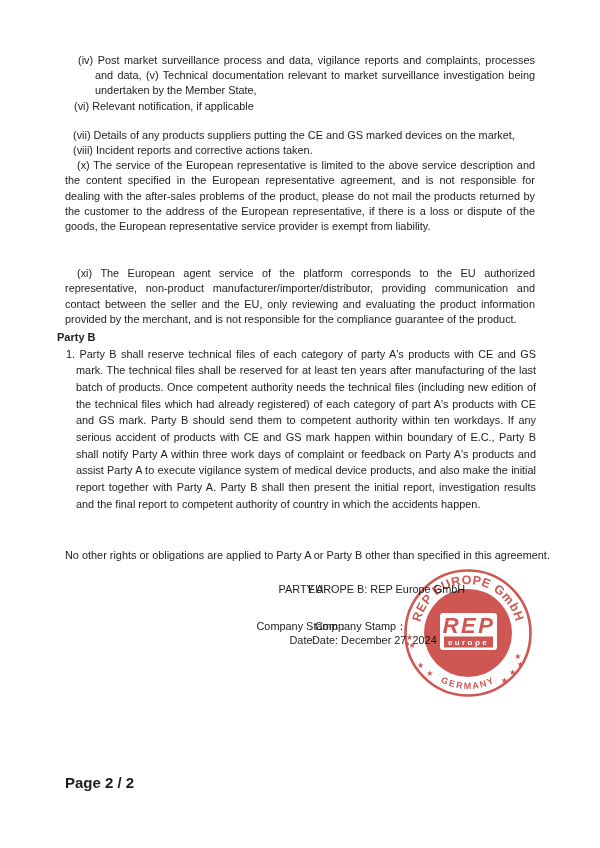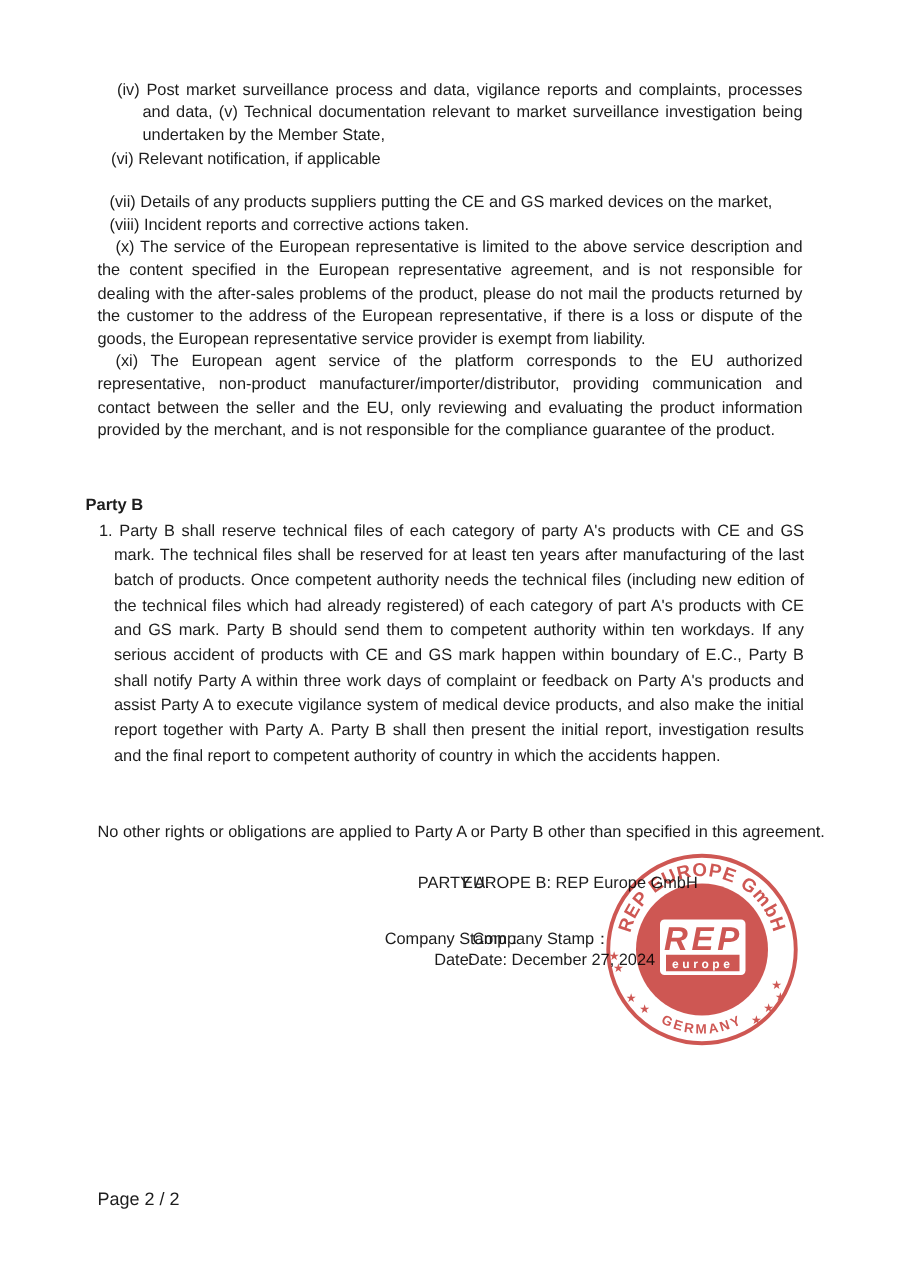--- a/index.html
+++ b/index.html
@@ -20,21 +20,21 @@
     font-size: 10.9px; line-height: 15.2px;
     box-sizing: border-box;
   }
   .para { text-align: justify; margin: 0; }
   .p-iv   { padding-left: 30px; text-indent: -17px; }
   .p-vi   { padding-left: 9px;  text-align: left; }
   .p-vii  { padding-left: 8px; margin-top: 14px; }
   .p-viii { padding-left: 8px;  text-align: left; }
   .p-ix   { text-indent: 10px; }
   .p-x    { text-indent: 12px; }
-  .p-xi   { text-indent: 12px; }
+  .p-xi   { text-indent: 12px; margin-top: 32px; }
 
   
   #partyb-heading {
     top: 329px; left: 57px;
     font-size: 11px; font-weight: bold; line-height: 16px;
   }
   #partyb-item {
     top: 345.5px; left: 65px; width: 471px;
     box-sizing: border-box;
     padding-left: 11px; text-indent: -10px;
@@ -51,22 +51,22 @@
   #sig-row-party { top: 582px; }
   #sig-row-stamp { top: 619px; }
   #sig-row-date  { top: 633px; }
   .sig-right { position: absolute; top: 0; white-space: nowrap; }
   #sig-row-party .sig-right { left: 243px; }
   #sig-row-stamp .sig-right { left: 250px; }
   #sig-row-date  .sig-right { left: 247px; }
 
   
   #page-num {
-    top: 792px; left: 65px;
-    font-size: 12px; font-weight: normal;
+    top: 774px; left: 65px;
+    font-size: 15px; font-weight: bold;
   }
 
   
   #stamp {
     top: 568px; left: 403px; width: 130px; height: 130px;
     mix-blend-mode: multiply;
     opacity: 0.93;
     pointer-events: none;
   }
   #stamp svg { display: block; }

